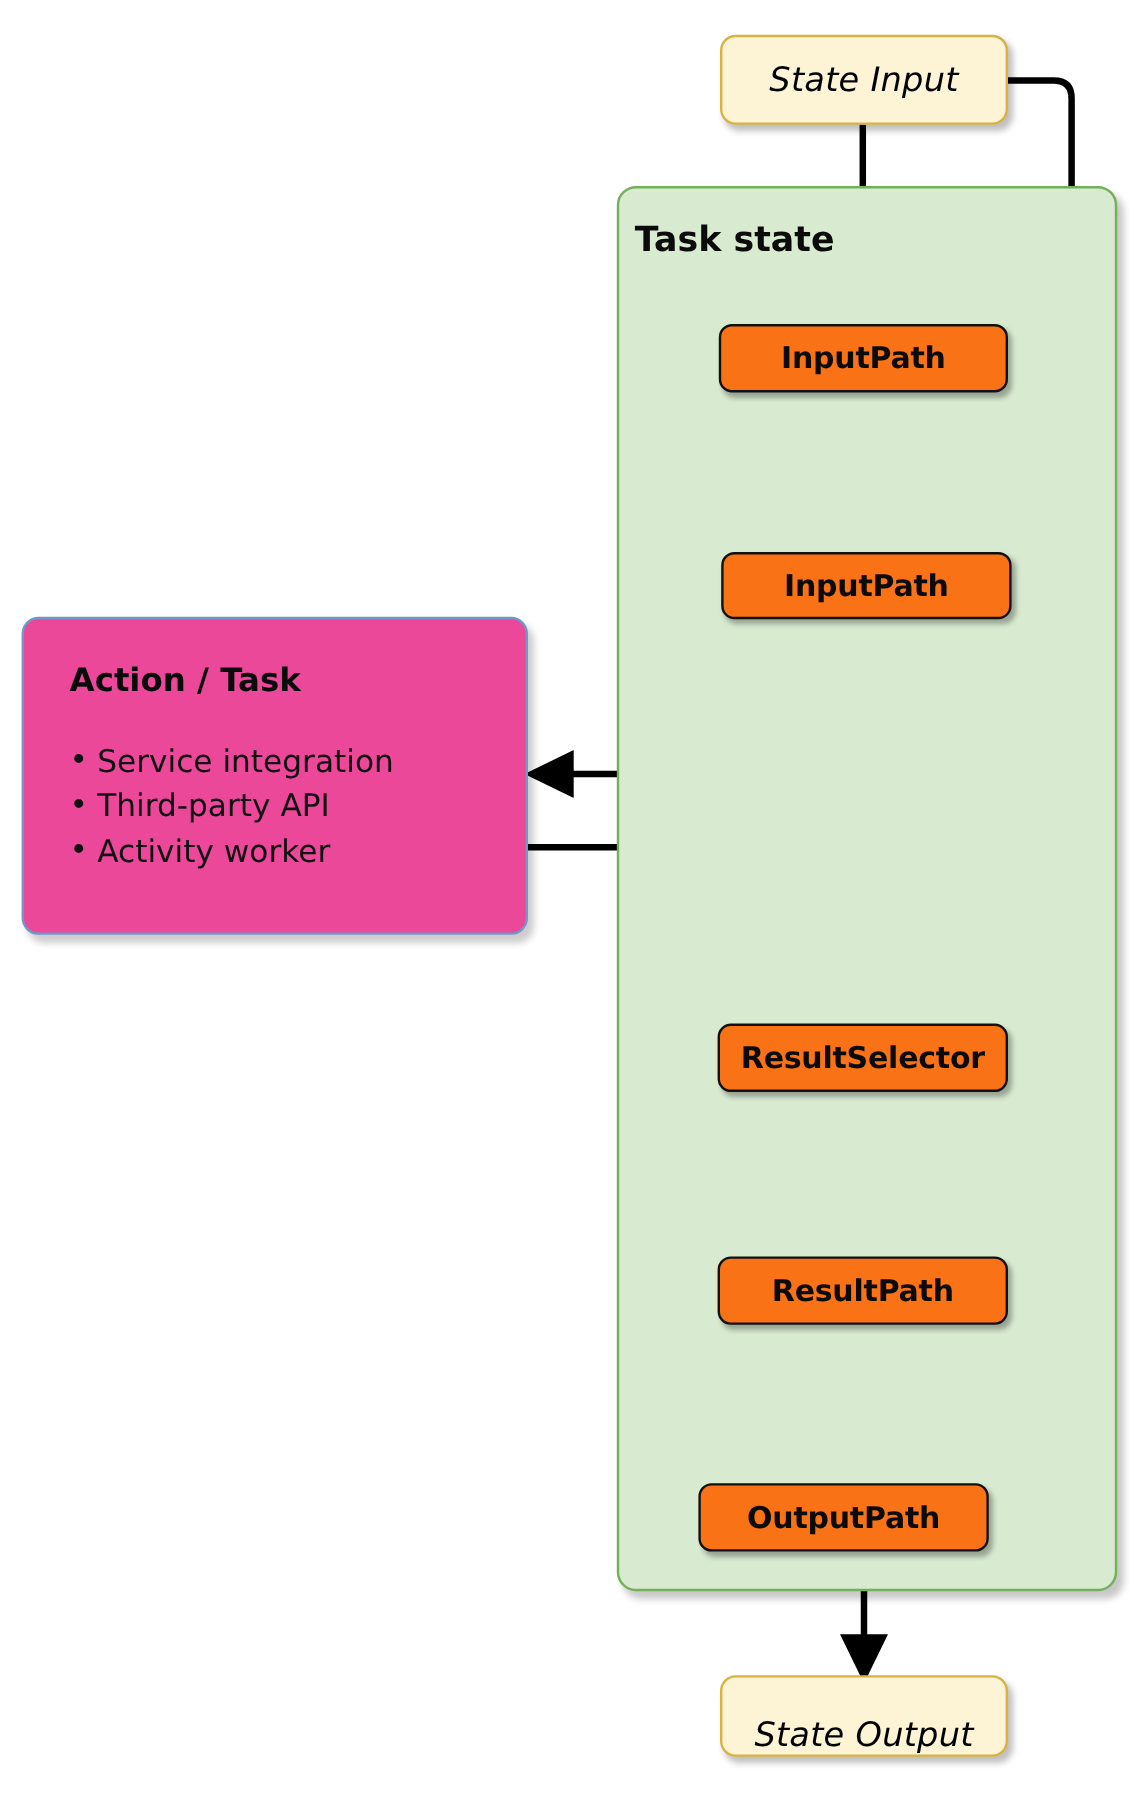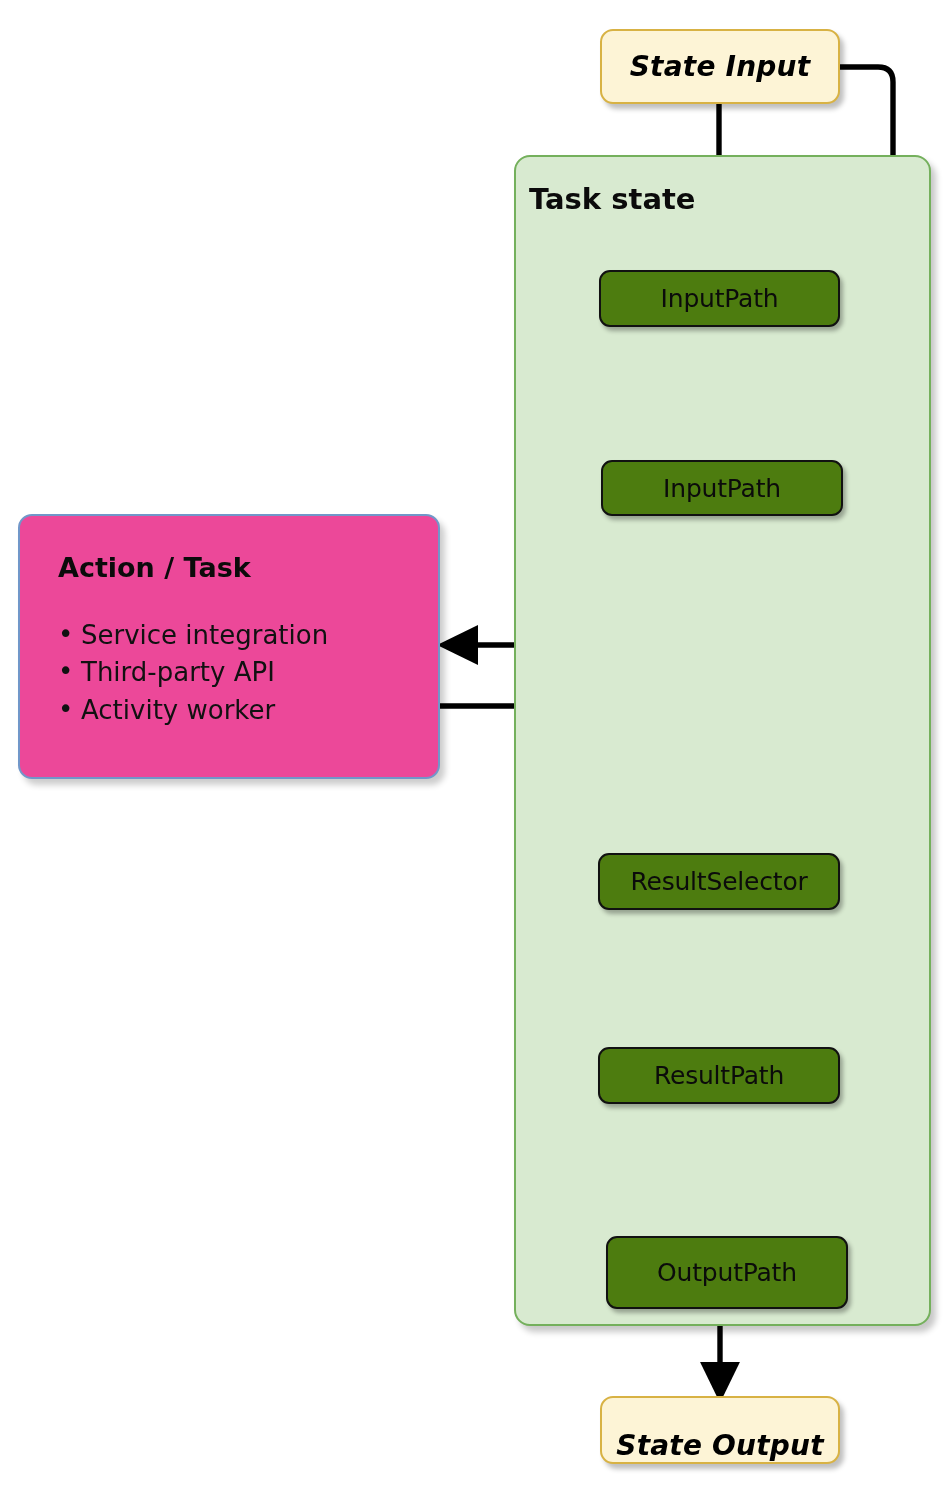--- a/index.html
+++ b/index.html
@@ -32,37 +32,37 @@
     box-sizing: border-box;
     display: flex;
     align-items: center;
     justify-content: center;
     text-align: center;
     z-index: 3;
   }
 
   
   .proc {
-    background: #4d7c0f;
+    background: #f97316;
     border: 2.6px solid #111111;
     border-radius: 11px;
     box-shadow: 3px 4px 4px rgba(0,0,0,0.30);
-    font-weight: normal;
+    font-weight: bold;
     font-size: 25px;
     color: #0b0b0b;
     letter-spacing: -0.2px;
   }
 
   
   .term {
     background: #fdf4d6;
     border: 2.6px solid #d8b244;
     border-radius: 13px;
     box-shadow: 4px 5px 5px rgba(0,0,0,0.25);
-    font-weight: bold;
+    font-weight: normal;
     font-style: italic;
     font-size: 28px;
     color: #000000;
     letter-spacing: 0.2px;
   }
 
   
   #task-group {
     position: absolute;
     left: 514px;
@@ -181,21 +181,21 @@
   </div>
 
   <div class="node proc" style="left:598px; top:853px; width:242px; height:57px;">
     <span>ResultSelector</span>
   </div>
 
   <div class="node proc" style="left:598px; top:1047px; width:242px; height:57px;">
     <span>ResultPath</span>
   </div>
 
-  <div class="node proc" style="left:606px; top:1236px; width:242px; height:73px;">
+  <div class="node proc" style="left:582px; top:1236px; width:242px; height:57px;">
     <span>OutputPath</span>
   </div>
 
   <div id="action-panel">
     <div id="action-title">Action / Task</div>
     <ul class="action-list">
       <li>Service integration</li>
       <li>Third-party API</li>
       <li>Activity worker</li>
     </ul>

